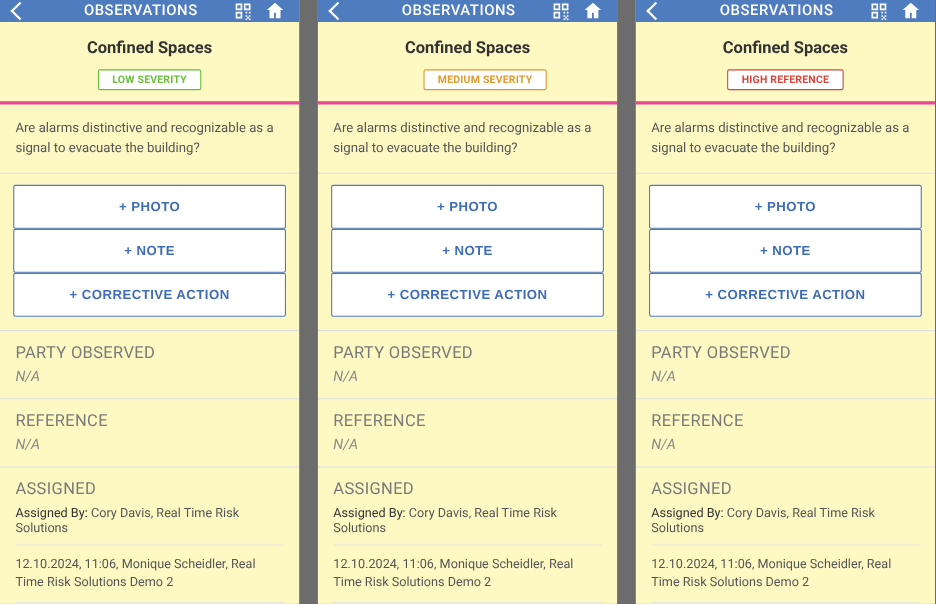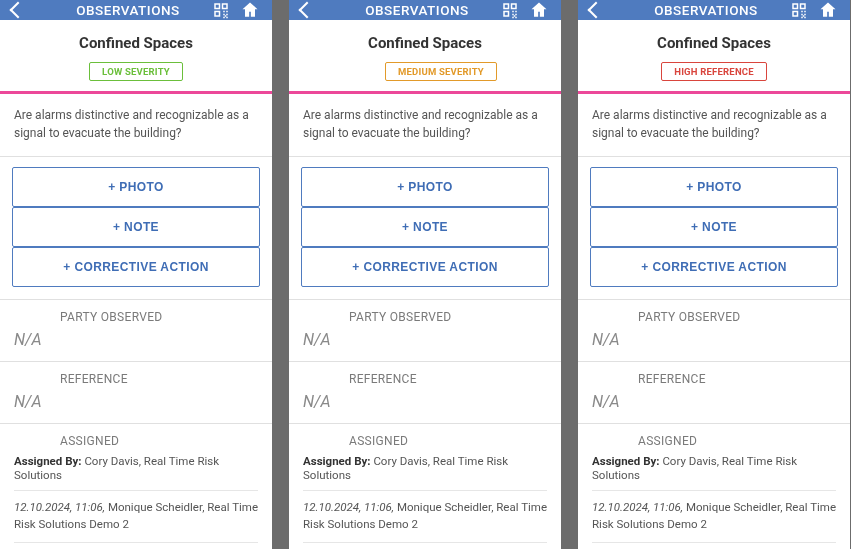--- a/index.html
+++ b/index.html
@@ -7,21 +7,21 @@
   body {
     font-family: -apple-system, "Segoe UI", Roboto, Arial, sans-serif;
     background: #6c6c6c;
     display: flex;
     gap: 17px;
     padding: 0;
   }
   .pane {
     width: 272px;
     height: 549px;
-    background: #ffffff;
+    background: #fef9c3;
     display: flex;
     flex-direction: column;
     overflow: hidden;
   }
   .topbar {
     background: #4f7bbf;
     color: #fff;
     height: 58px;
     display: flex;
     align-items: center;
@@ -72,26 +72,26 @@
     cursor:pointer;
     display:flex;
     align-items:center;
     justify-content:center;
     border-radius:2px;
   }
   .section {
     padding: 10px 14px 12px 14px;
     border-bottom:1px solid #e0e0e0;
   }
-  .section .label { font-size:12px; color:#7a7a7a; letter-spacing:.3px; margin-bottom:6px;margin-left:46px; }
-  .section .val { font-size:16px; color:#8a8a8a; font-style:italic; }
+  .section .label { font-size:15px; color:#7a7a7a; letter-spacing:.3px; margin-bottom:6px; }
+  .section .val { font-size:13px; color:#8a8a8a; font-style:italic; }
   .assigned .row1 { font-size:11.5px; color:#555; padding-bottom:8px; border-bottom:1px solid #e6e6e6; margin-bottom:8px; }
-  .assigned .row1 b { font-weight:700; color:#333; font-style:normal; }
+  .assigned .row1 b { font-weight:400; color:#333; font-style:normal; }
   .assigned .row2 { font-size:11.5px; color:#555; line-height:1.5; border-bottom:1px solid #e6e6e6; padding-bottom:8px;}
-  .assigned .row2 .ts { font-style:italic; }
+  .assigned .row2 .ts { }
 </style>
 </head>
 <body>
 
 <div class="pane">
   <div class="topbar">
     <div class="left">
         <span class="chev"></span>
       </div>
     <div class="center">OBSERVATIONS</div>

